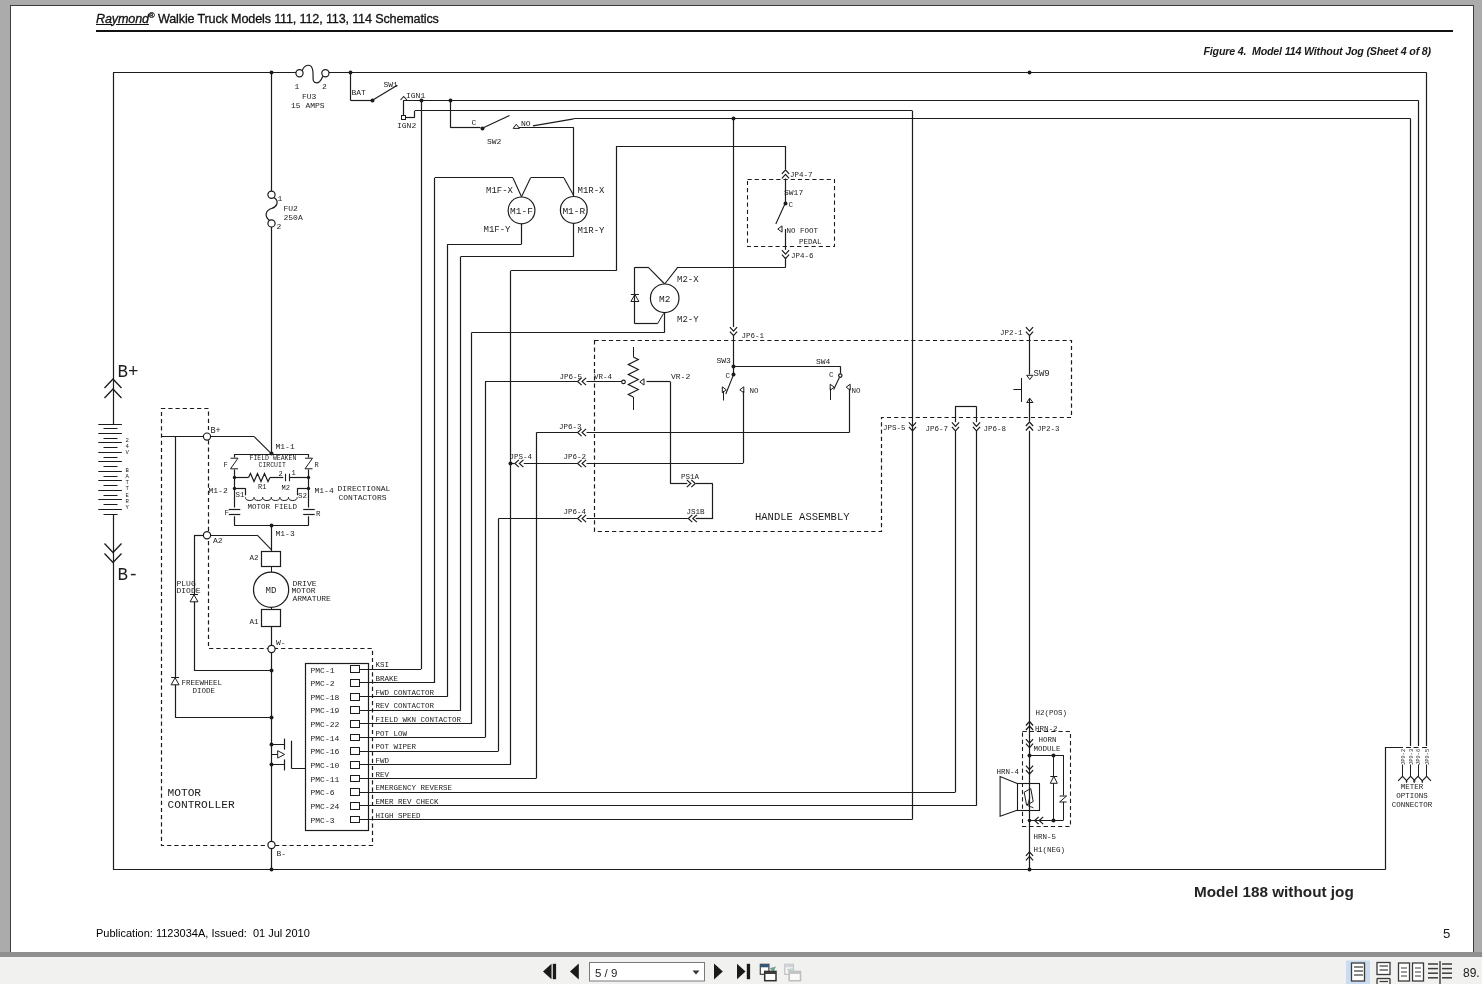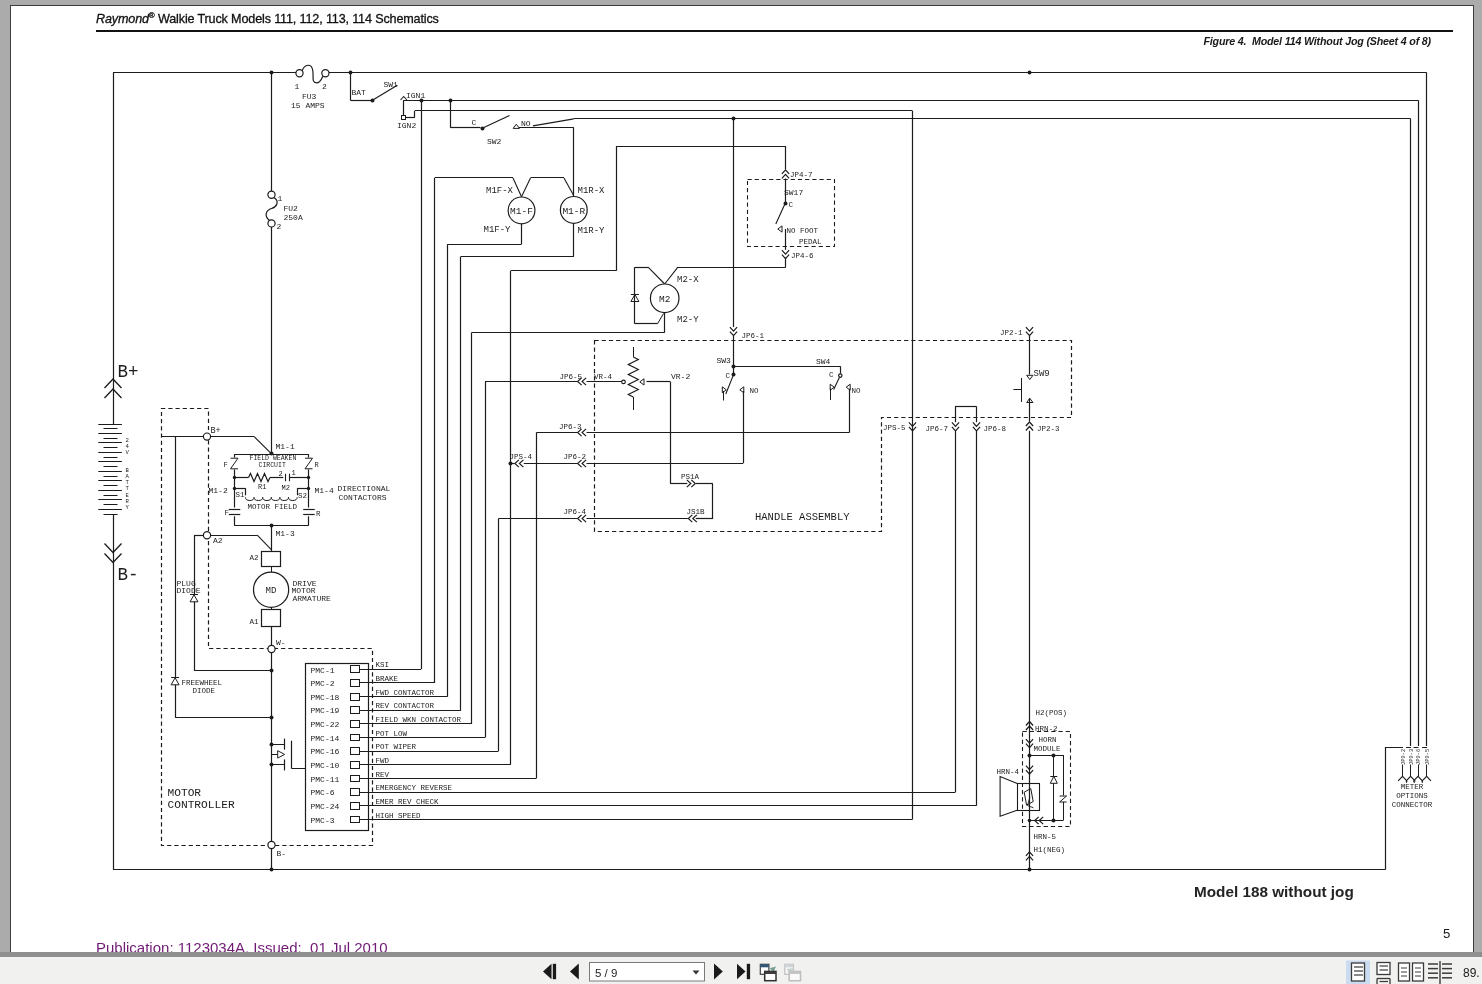--- a/index.html
+++ b/index.html
@@ -2,25 +2,25 @@
 <html><head>
 <meta charset="utf-8">
 <style>
   html,body { margin:0; padding:0; width:1482px; height:984px; overflow:hidden;
               background:#ababab; font-family:"Liberation Sans", sans-serif; }
   #page { position:absolute; left:9.5px; top:4.5px; width:1462.5px; height:946px;
            background:#ffffff; border:1.5px solid #3d3d3d; }
   #toolbar { position:absolute; left:0; top:952px; width:1482px; height:32px;
               background:#f1f1ef; border-top:5px solid #8f8f8f; box-sizing:border-box; }
   .hdr { position:absolute; left:96px; top:10.5px; font-size:12.6px; font-weight:normal; color:#111; letter-spacing:-0.15px; -webkit-text-stroke:0.3px #111; }
-  .hdr i { font-style:italic; }
+  .hdr i { font-style:italic;text-decoration:underline; }
   .hdr sup { font-size:8px; }
   #rule { position:absolute; left:96px; top:29.5px; width:1357px; height:2.4px; background:#111; }
-  #fig { position:absolute; right:51px; top:35px; font-size:10.7px; font-style:italic; font-weight:600; color:#1a1a1a; letter-spacing:-0.18px; }
-  #pub { position:absolute; left:96px; top:927px; font-size:15px; color:#701a75;margin-top:12px; }
+  #fig { position:absolute; right:51px; top:45px; font-size:10.7px; font-style:italic; font-weight:600; color:#1a1a1a; letter-spacing:-0.18px; }
+  #pub { position:absolute; left:96px; top:927px; font-size:11px; color:#000000; }
   #pgnum { position:absolute; left:1443px; top:926px; font-size:13.2px; color:#1a1a1a; }
   #caption { position:absolute; left:1194px; top:883px; font-size:15.3px; font-weight:600; color:#242424; }
   svg { position:absolute; left:0; top:0; }
 </style>
 </head>
 <body>
 <div id="page"></div>
 <div class="hdr"><i>Raymond</i><sup>®</sup> Walkie Truck Models 111, 112, 113, 114 Schematics</div>
 <div id="rule"></div>
 <div id="fig">Figure 4.&nbsp; Model 114 Without Jog (Sheet 4 of 8)</div>

